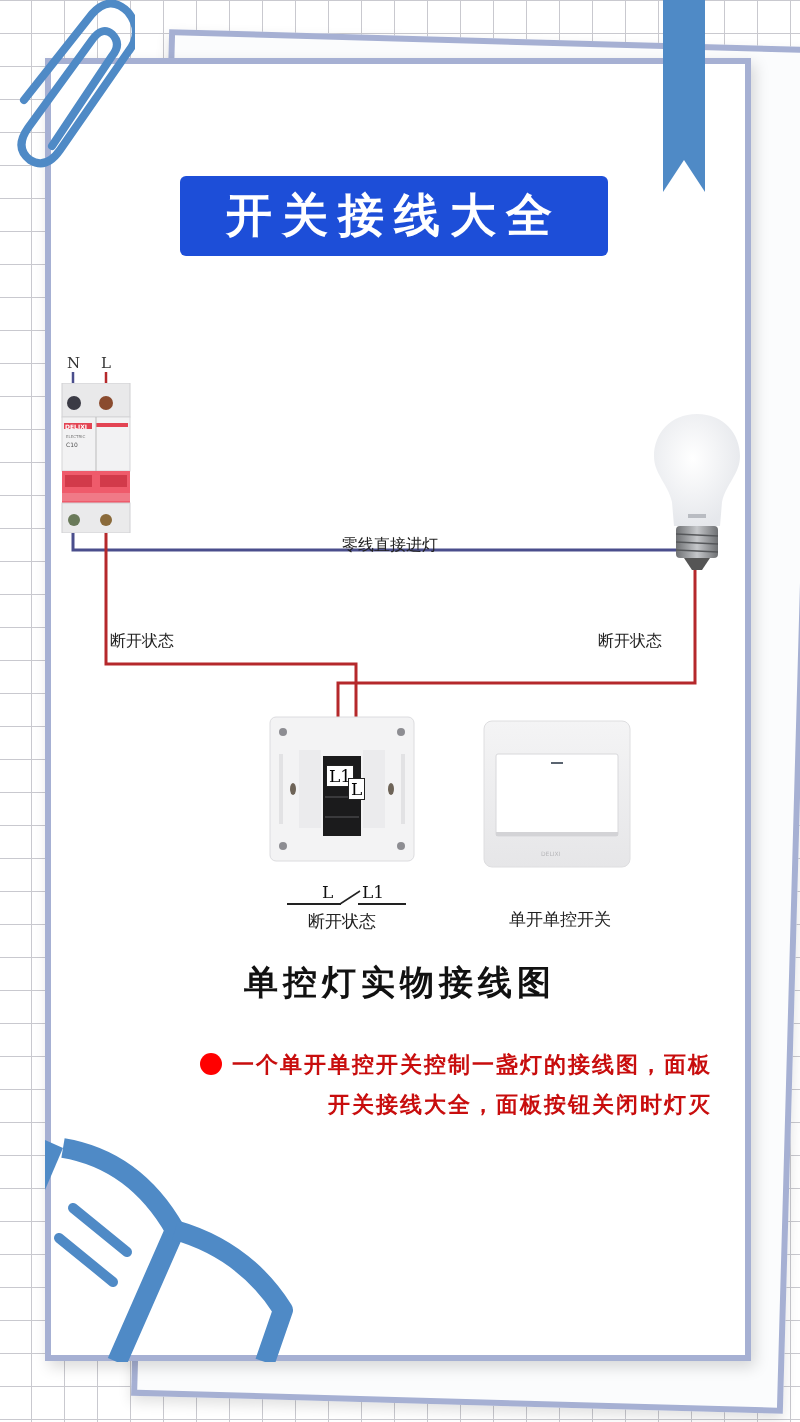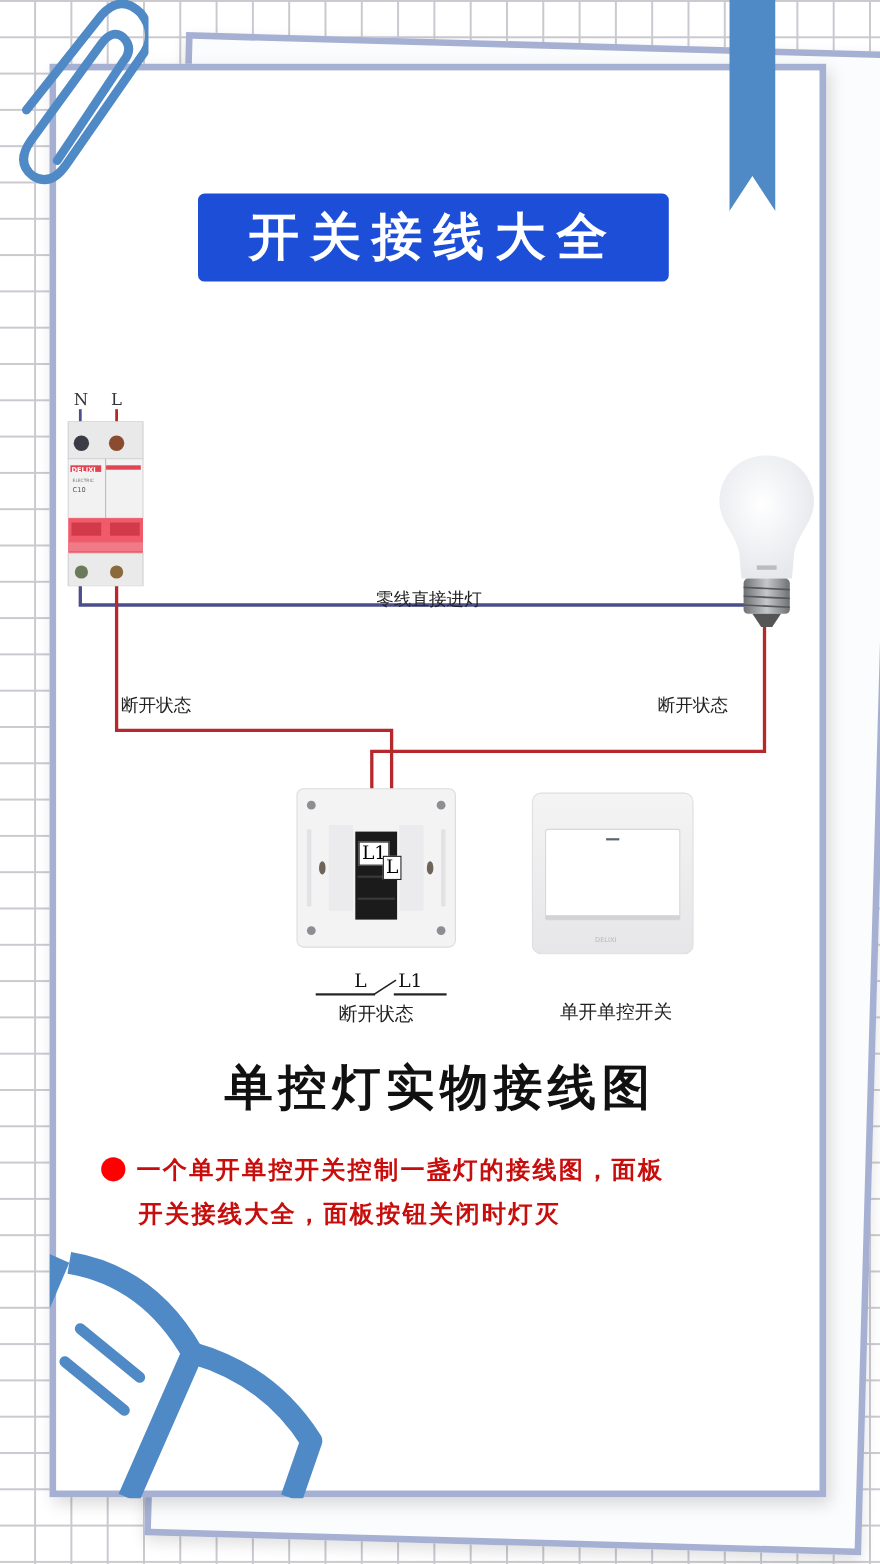--- a/index.html
+++ b/index.html
@@ -56,27 +56,27 @@
   }
   .symbol-line { position:absolute; height:1.5px; background:#222; }
   .symbol-label {
     position:absolute; font-family:"DejaVu Serif", serif; font-size:17px; color:#111;
   }
   .caption {
     position:absolute; font-family:Liberation Serif, serif; font-size:17px; color:#222;
   }
   .diagram-title {
     position:absolute; left:0; width:800px; top:960px; text-align:center;
-    font-family:"DejaVu Serif", serif; font-weight:bold; font-size:44px; color:#111;
+    font-family:"DejaVu Serif", serif; font-weight:bold; font-size:34px; color:#111;
     letter-spacing:5px;
   }
   .note {
     position:absolute; left:92px; top:1044px; width:620px;
     font-family:"DejaVu Serif", serif; font-weight:bold; font-size:22px; line-height:40px;
-    color:#c80d0d; letter-spacing:2px;
+    color:#c80d0d; letter-spacing:2px;text-align:right;
   }
   .note-bullet {
     display:inline-block; width:22px; height:22px; border-radius:50%;
     background:#ff0000; vertical-align:-3px; margin-right:10px;
   }
   .note-line2 { padding-left:34px; }
 </style>
 </head>
 <body>
 

